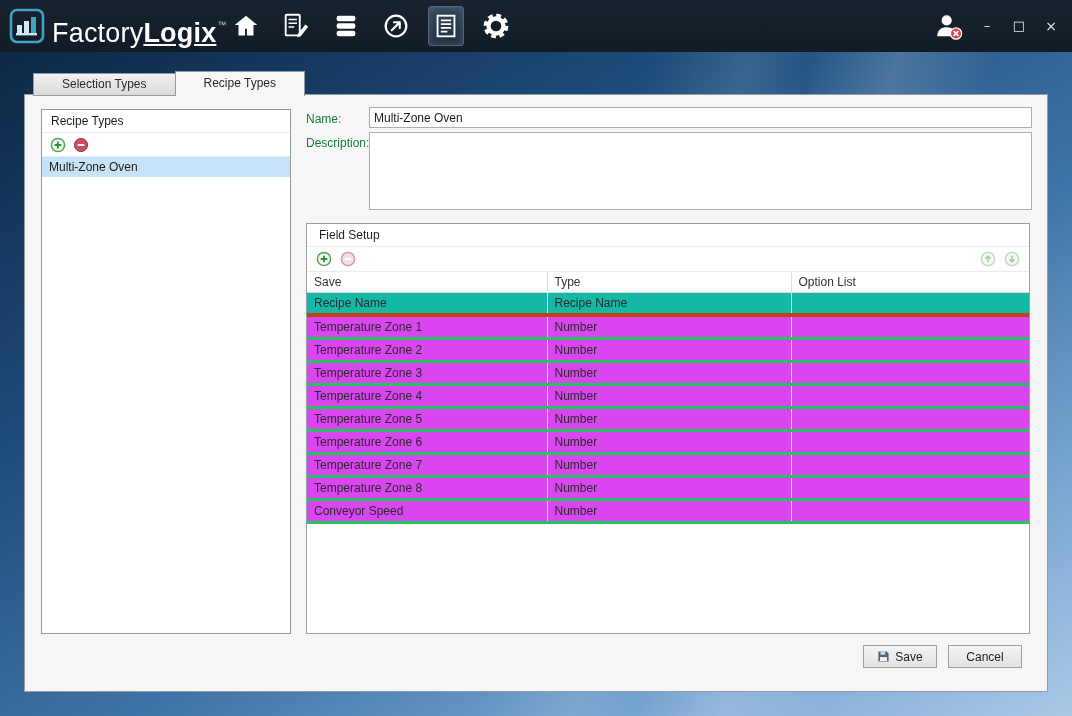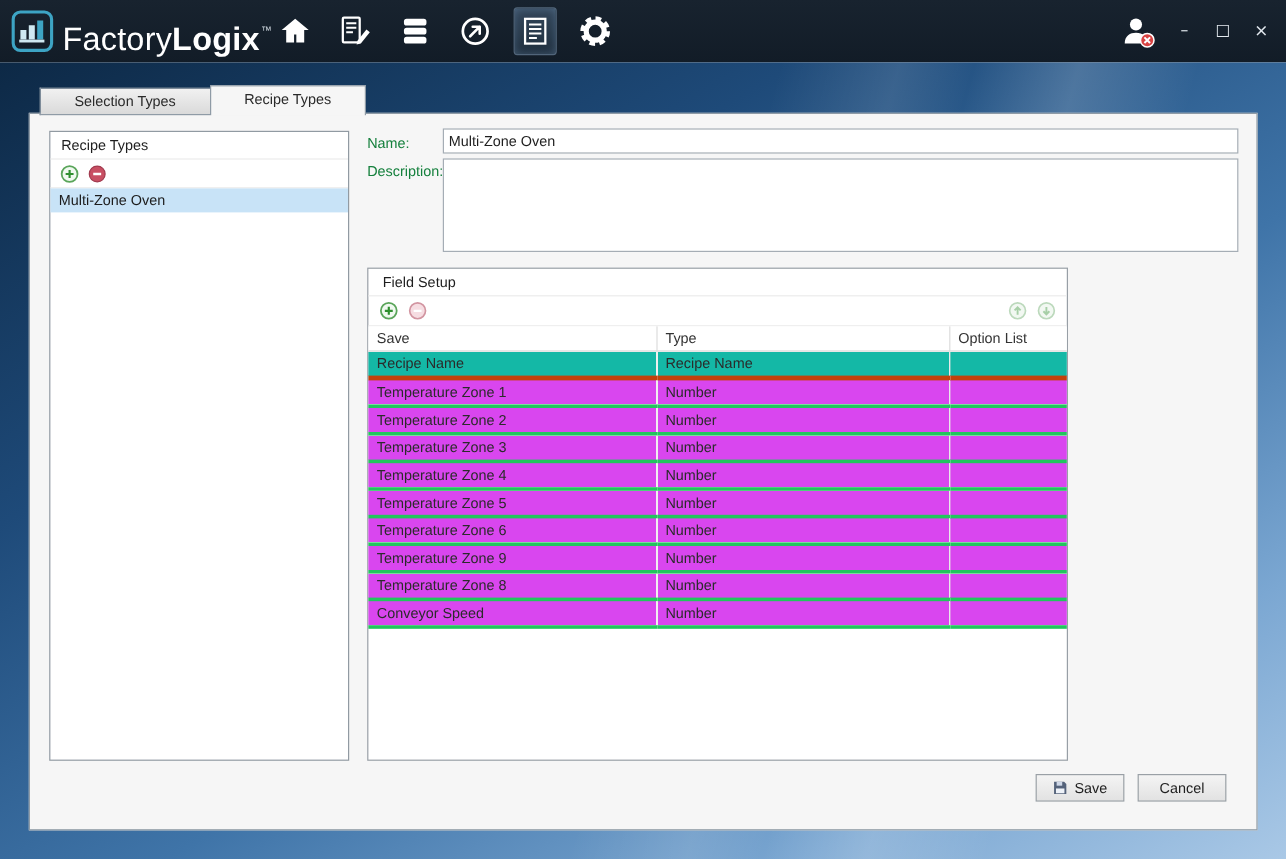--- a/index.html
+++ b/index.html
@@ -13,21 +13,21 @@
   
   .titlebar {
     position:absolute; top:0; left:0; width:1072px; height:52px;
     background:linear-gradient(#18232f,#121c27);
   }
   .logo { position:absolute; left:9px; top:6px; width:36px; height:40px; }
   .brand {
     position:absolute; left:52px; top:0; height:52px; line-height:50px;
     color:#ffffff; font-size:27px; letter-spacing:0.2px; white-space:nowrap;
   }
-  .brand .bold { font-weight:bold; }
+  .brand .bold { font-weight:bold;text-decoration:underline; }
   .brand sup { font-size:9px; margin-left:1px; vertical-align:14px; color:#cdd6de; }
 
   .nav { position:absolute; left:228px; top:0; height:52px; display:flex; align-items:center; gap:14px; }
   .nav-btn {
     width:36px; height:40px; background:transparent; border:1px solid transparent;
     display:flex; align-items:center; justify-content:center; padding:0; cursor:pointer;
   }
   .nav-btn svg { width:30px; height:30px; display:block; }
   .nav-btn.active {
     background:linear-gradient(#33465a,#1f2e3d);
@@ -85,21 +85,21 @@
   
   .lbl { position:absolute; font-size:12px; color:#15803d; }
   .txt {
     position:absolute; border:1px solid #a5adb5; background:#fff; font-size:12px; color:#1e1e1e;
     font-family:"Liberation Sans","DejaVu Sans",sans-serif; padding:0 4px; box-sizing:border-box;
   }
   textarea.txt { resize:none; padding:3px 4px; }
 
   
   .group {
-    position:absolute; left:281px; top:128px; width:584px; height:411px;
+    position:absolute; left:281px; top:128px; width:724px; height:411px;
     background:#ffffff; border:1px solid #989fa6; box-sizing:border-box;
   }
   .group-title { height:22px; line-height:22px; padding-left:12px; font-size:12px; color:#1e1e1e; border-bottom:1px solid #ececec; }
   .group-toolbar { height:24px; display:flex; align-items:center; gap:8px; padding:0 9px; border-bottom:1px solid #ececec; }
   .toolbar-spacer { flex:1; }
 
   table.grid { border-collapse:collapse; table-layout:fixed; width:100%; font-size:12px; }
   table.grid th {
     height:20px; font-weight:normal; text-align:left; color:#333; padding:0 7px;
     border-right:1px solid #dcdcdc; border-bottom:1px solid #d6d6d6; background:#fff; cursor:pointer;
@@ -305,21 +305,21 @@
                 <td>Temperature Zone 5</td>
                 <td>Number</td>
                 <td></td>
               </tr>
               <tr>
                 <td>Temperature Zone 6</td>
                 <td>Number</td>
                 <td></td>
               </tr>
               <tr>
-                <td>Temperature Zone 9</td>
+                <td>Temperature Zone 7</td>
                 <td>Number</td>
                 <td></td>
               </tr>
               <tr>
                 <td>Temperature Zone 8</td>
                 <td>Number</td>
                 <td></td>
               </tr>
               <tr>
                 <td>Conveyor Speed</td>

